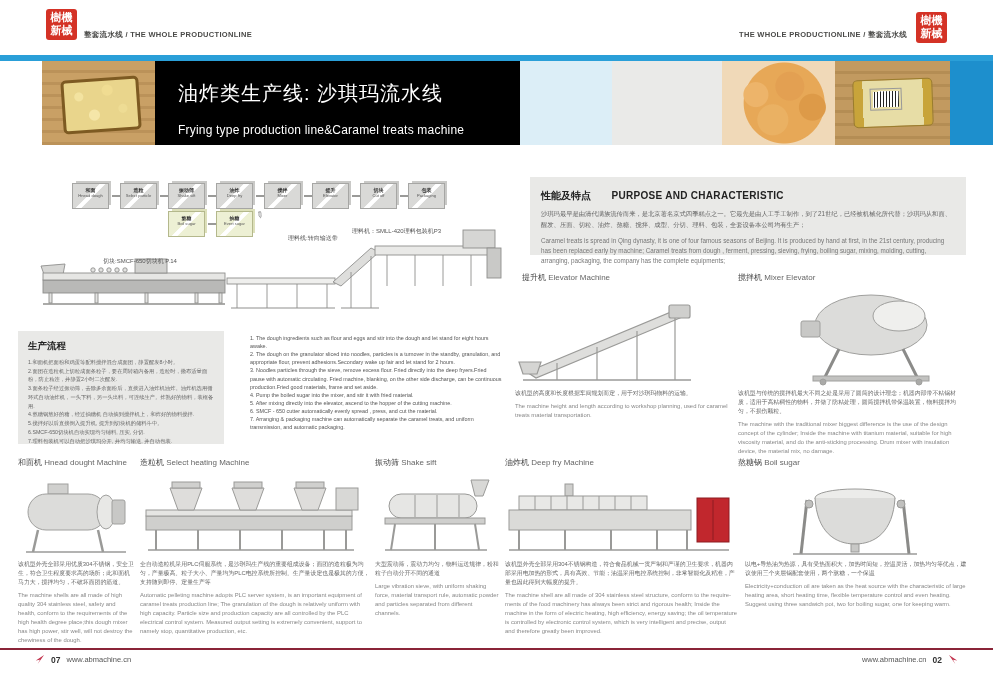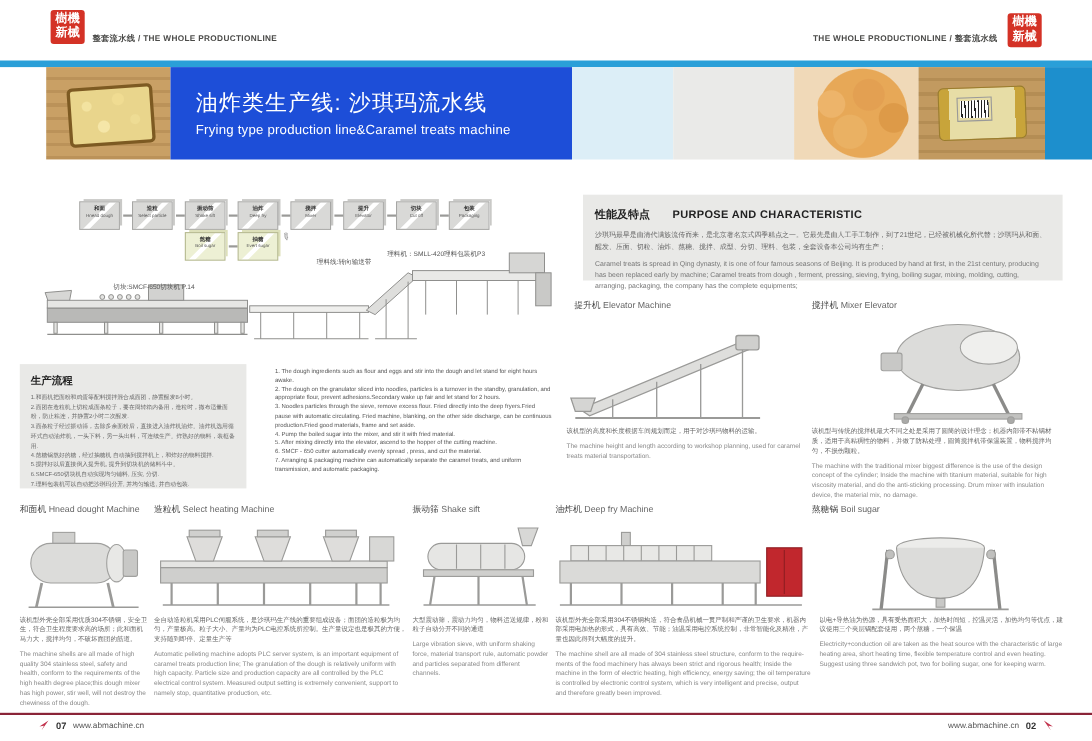--- a/index.html
+++ b/index.html
@@ -6,23 +6,23 @@
   #page{position:relative;width:993px;height:674px;background:#fff;overflow:hidden;
         font-family:"Liberation Sans","DejaVu Sans",sans-serif;color:#333;}
   .abs{position:absolute;}
   
   .seal{width:31px;height:31px;background:#d43226;border-radius:3px;color:#fff;
         font-size:11px;line-height:13px;text-align:center;padding:2px 2px;box-sizing:border-box;
         font-weight:bold;word-break:break-all;overflow:hidden;}
   .tagline{font-size:7.5px;font-weight:bold;color:#4a4a48;letter-spacing:.3px;}
   .bluebar{background:#2a9fd8;}
   
-  .banner-title-block{background:#1d4ed8;color:#fff;box-sizing:border-box;padding:19px 0 0 23px;}
+  .banner-title-block{background:#000000;color:#fff;box-sizing:border-box;padding:19px 0 0 23px;}
   .btitle-zh{font-size:20px;letter-spacing:1px;}
-  .btitle-en{font-size:12px;margin-top:4px;letter-spacing:.2px;}
+  .btitle-en{font-size:12px;margin-top:16px;letter-spacing:.2px;}
   .photo-sachima{background:repeating-linear-gradient(180deg,#c9a065 0 9px,#bb9259 9px 12px);}
   .treat{position:absolute;left:20px;top:17px;width:72px;height:48px;border-radius:5px;
          background:radial-gradient(circle at 20% 30%,#f3e3a0 4px,transparent 5px),
                     radial-gradient(circle at 60% 20%,#f0dc92 5px,transparent 6px),
                     radial-gradient(circle at 40% 70%,#f5e6a8 5px,transparent 6px),
                     radial-gradient(circle at 80% 60%,#eedc94 4px,transparent 5px),
                     #e9d58c;
          border:3px solid #7d5a22;transform:rotate(-4deg);}
   .photo-closeup{background:radial-gradient(circle at 30% 40%,#edb46a 12px,transparent 13px),
                  radial-gradient(circle at 60% 30%,#e3a052 14px,transparent 15px),

